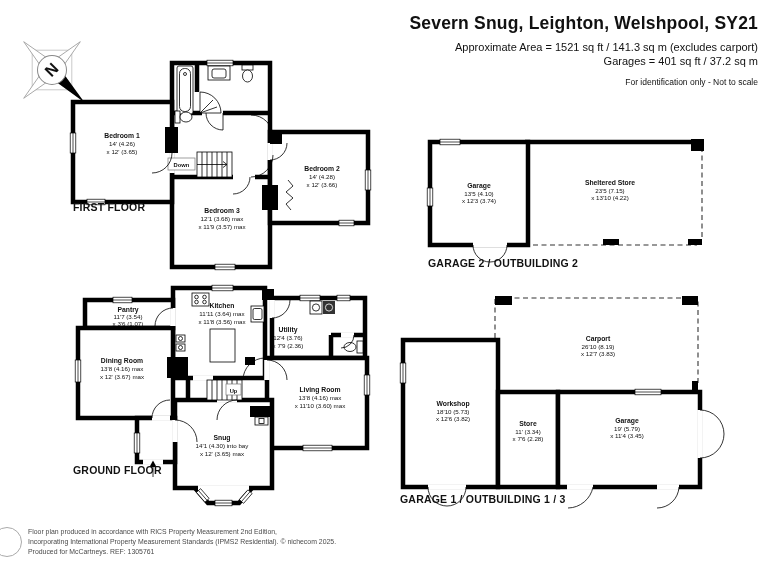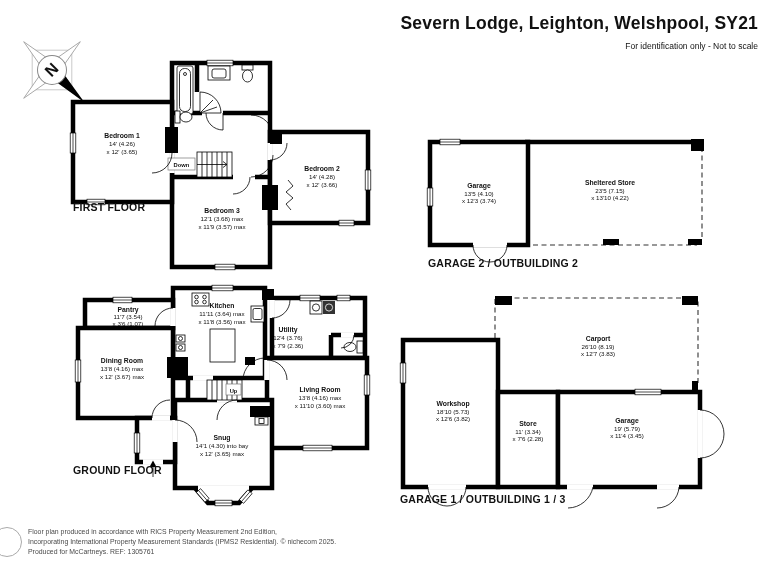--- a/index.html
+++ b/index.html
@@ -1,21 +1,21 @@
 <!DOCTYPE html>
 <html><head>
 <meta charset="utf-8">
 <style>
   html,body{margin:0;padding:0;background:#fff;}
   #page{position:relative;width:768px;height:576px;background:#fff;overflow:hidden;
         font-family:"Liberation Sans",sans-serif;color:#111;}
   .hdr{position:absolute;right:10px;top:13px;text-align:right;}
   .hdr .title{font-size:17.5px;font-weight:bold;margin:0 0 7px 0;letter-spacing:.2px;}
   .hline{font-size:11px;line-height:13.5px;}
-  .hnote{font-size:8.5px;margin-top:1px;}
+  .hnote{font-size:8.5px;margin-top:9px;}
   .ftr{position:absolute;left:28px;top:527px;font-size:6.9px;line-height:9.8px;color:#4a4a4a;}
   .logoc{position:absolute;left:-8px;top:527px;width:28px;height:28px;border:1px solid #aaa;border-radius:50%;}
   svg{position:absolute;overflow:visible;}
   .rm{fill:#fff;stroke:#000;stroke-width:4.5;}
   .wall{fill:none;stroke:#000;stroke-width:4.5;}
   .gap{fill:#fff;stroke:none;}
   .fx{fill:none;stroke:#000;stroke-width:.8;}
   .fxw{fill:#fff;stroke:#000;stroke-width:.8;}
   .win{fill:#fff;stroke:#000;stroke-width:.7;}
   .wl{fill:none;stroke:#000;stroke-width:.7;}
@@ -28,21 +28,23 @@
   .cap{font:bold 10.5px "Liberation Sans",sans-serif;letter-spacing:.2px;}
   .tn{font:bold 5.8px "Liberation Sans",sans-serif;}
   .mid{text-anchor:middle;}
 </style>
 </head>
 <body>
 
 <div id="page">
 
   <div class="hdr">
-    <div class="title">Severn Lodge, Leighton, Welshpool, SY21</div>
+    <div class="title">Severn Snug, Leighton, Welshpool, SY21</div>
+    <div class="hline">Approximate Area = 1521 sq ft / 141.3 sq m (excludes carport)</div>
+    <div class="hline">Garages = 401 sq ft / 37.2 sq m</div>
     <div class="hnote">For identification only - Not to scale</div>
   </div>
 
   <svg style="left:10px;top:22px;" width="90" height="96" viewBox="0 0 90 96">
     <g transform="rotate(135 42 48)">
       <path d="M42,20 L70,48 L42,76 L14,48 Z" fill="none" stroke="#aaa" stroke-width=".6"></path>
       <path d="M42,8 L48,42 L82,48 L48,54 L42,88 L36,54 L2,48 L36,42 Z" fill="#fff" stroke="#999" stroke-width=".8"></path>
       <path d="M42,2 L49,46 L35,46 Z" fill="#000"></path>
       <circle cx="42" cy="48" r="14.5" fill="#fff" stroke="#888" stroke-width="1"></circle>
       <text class="mid" x="42" y="54" style="font:bold 16px 'Liberation Sans',sans-serif">N</text>

